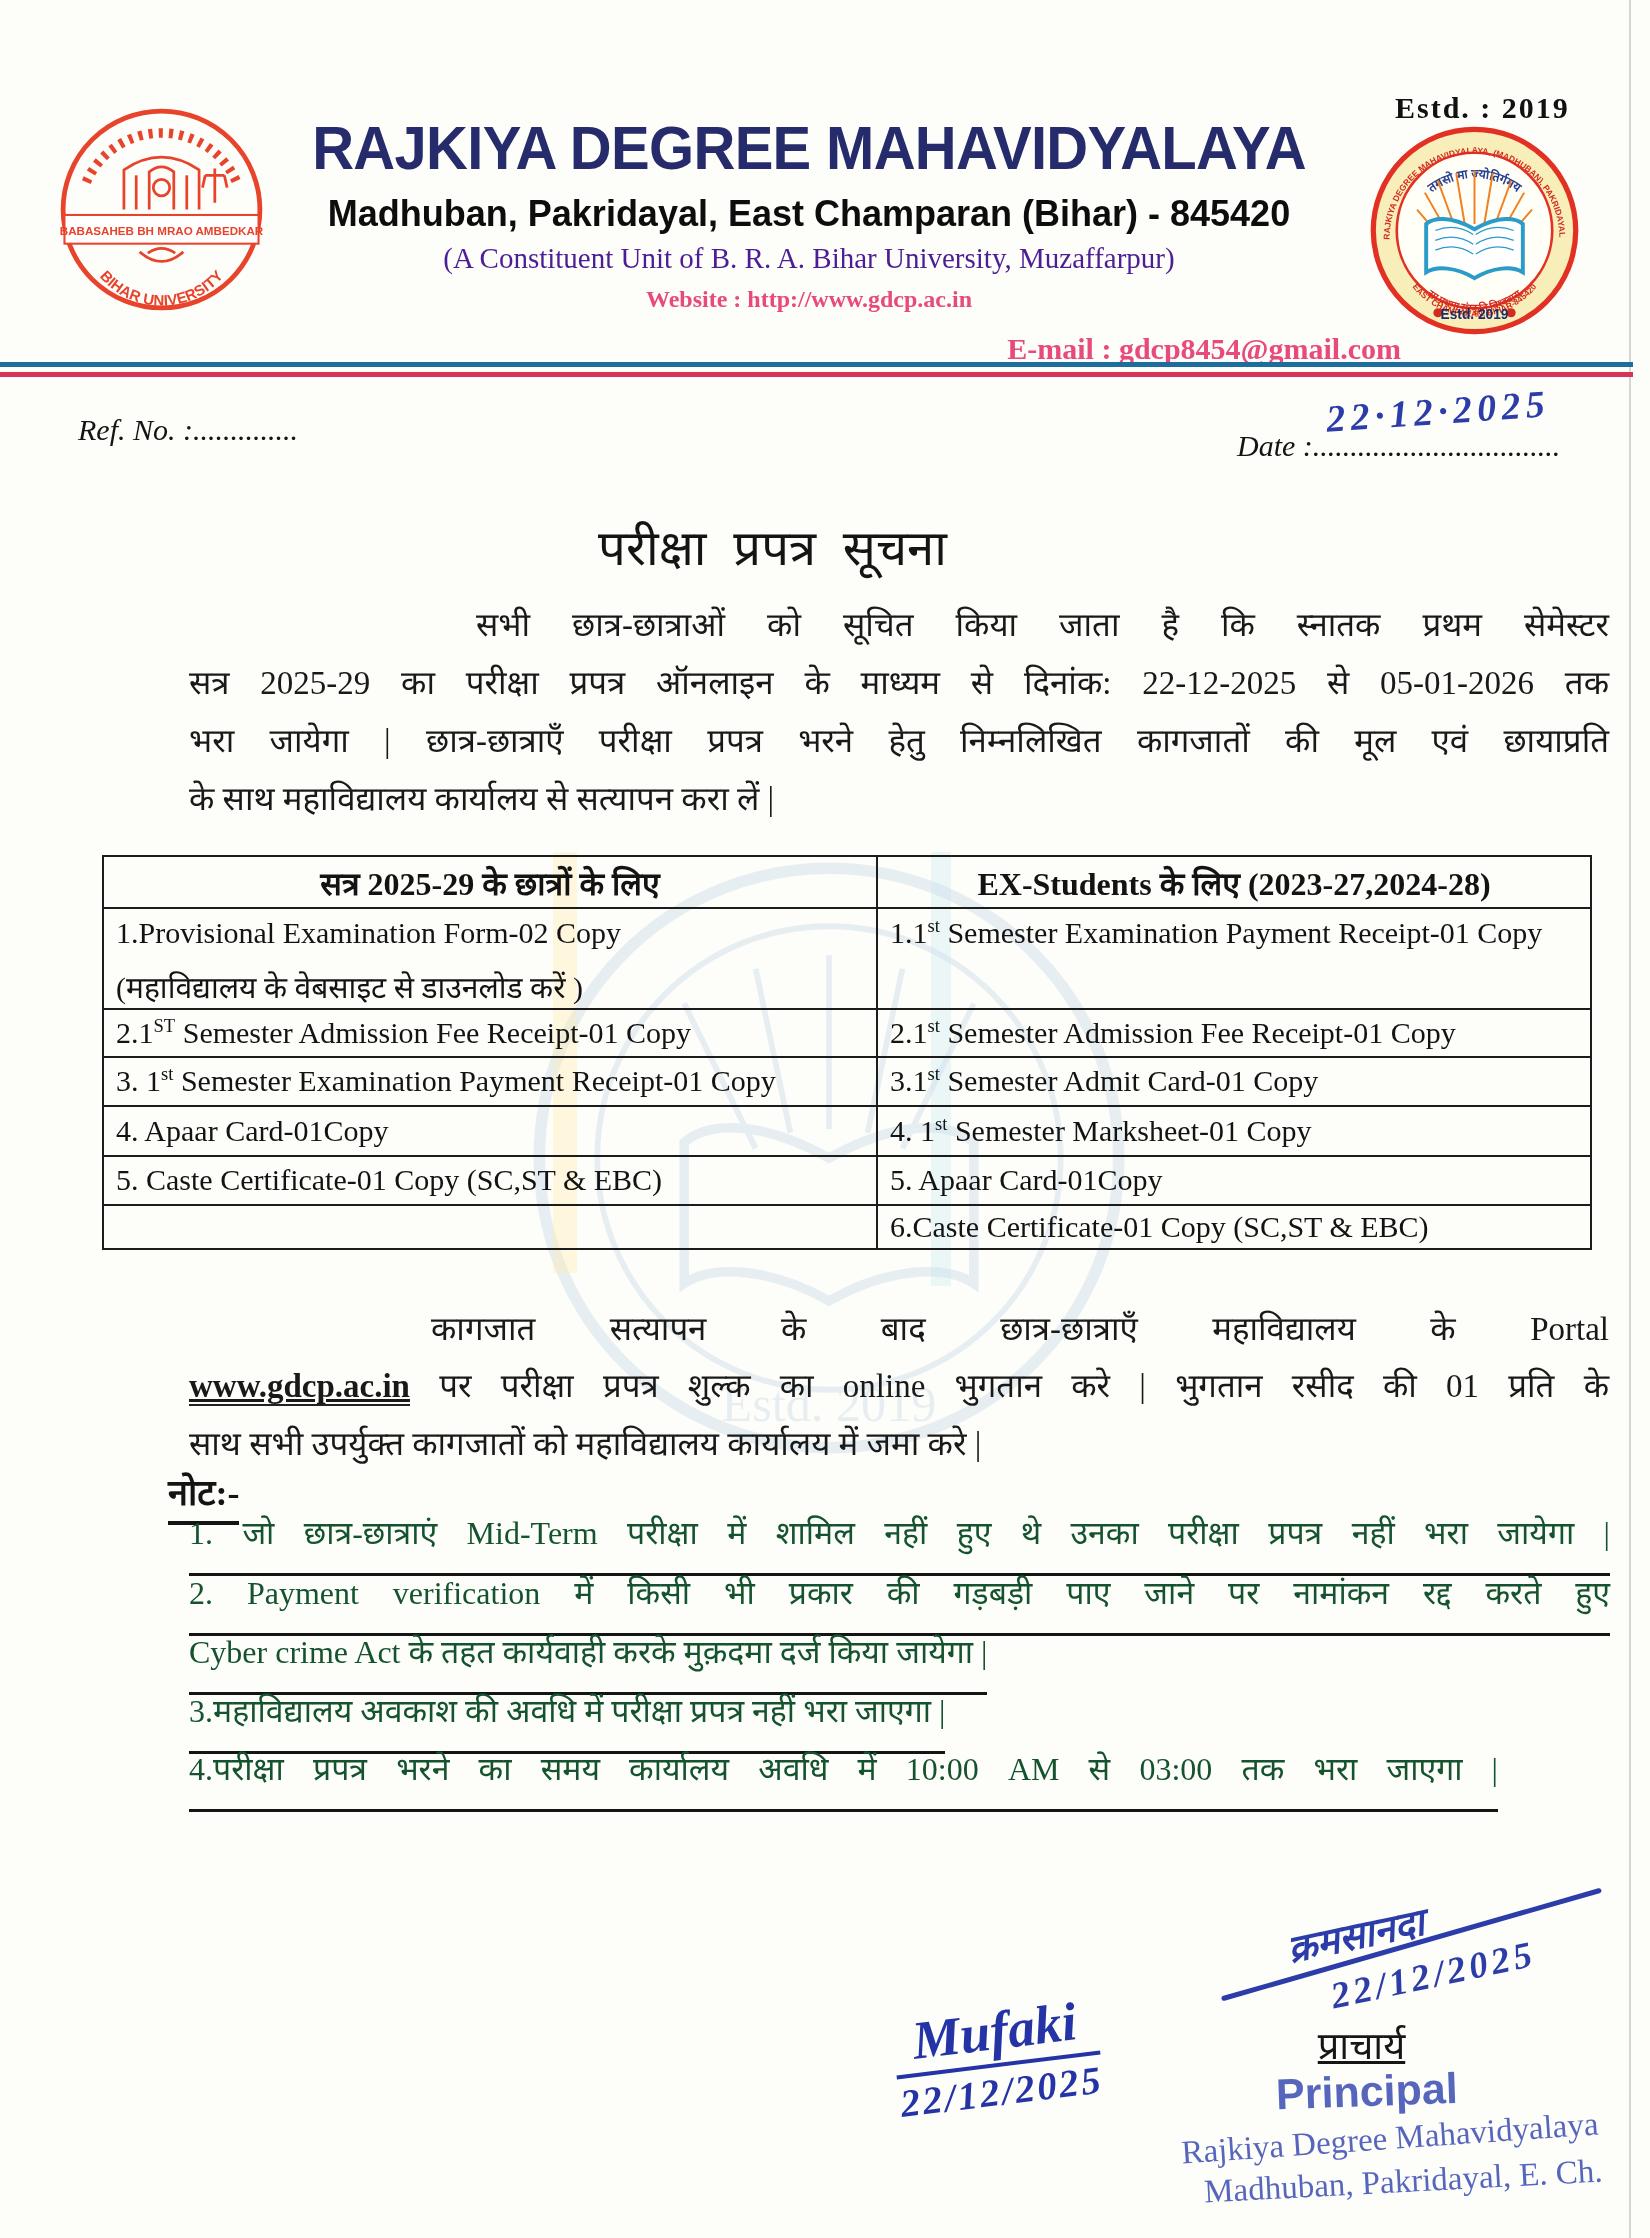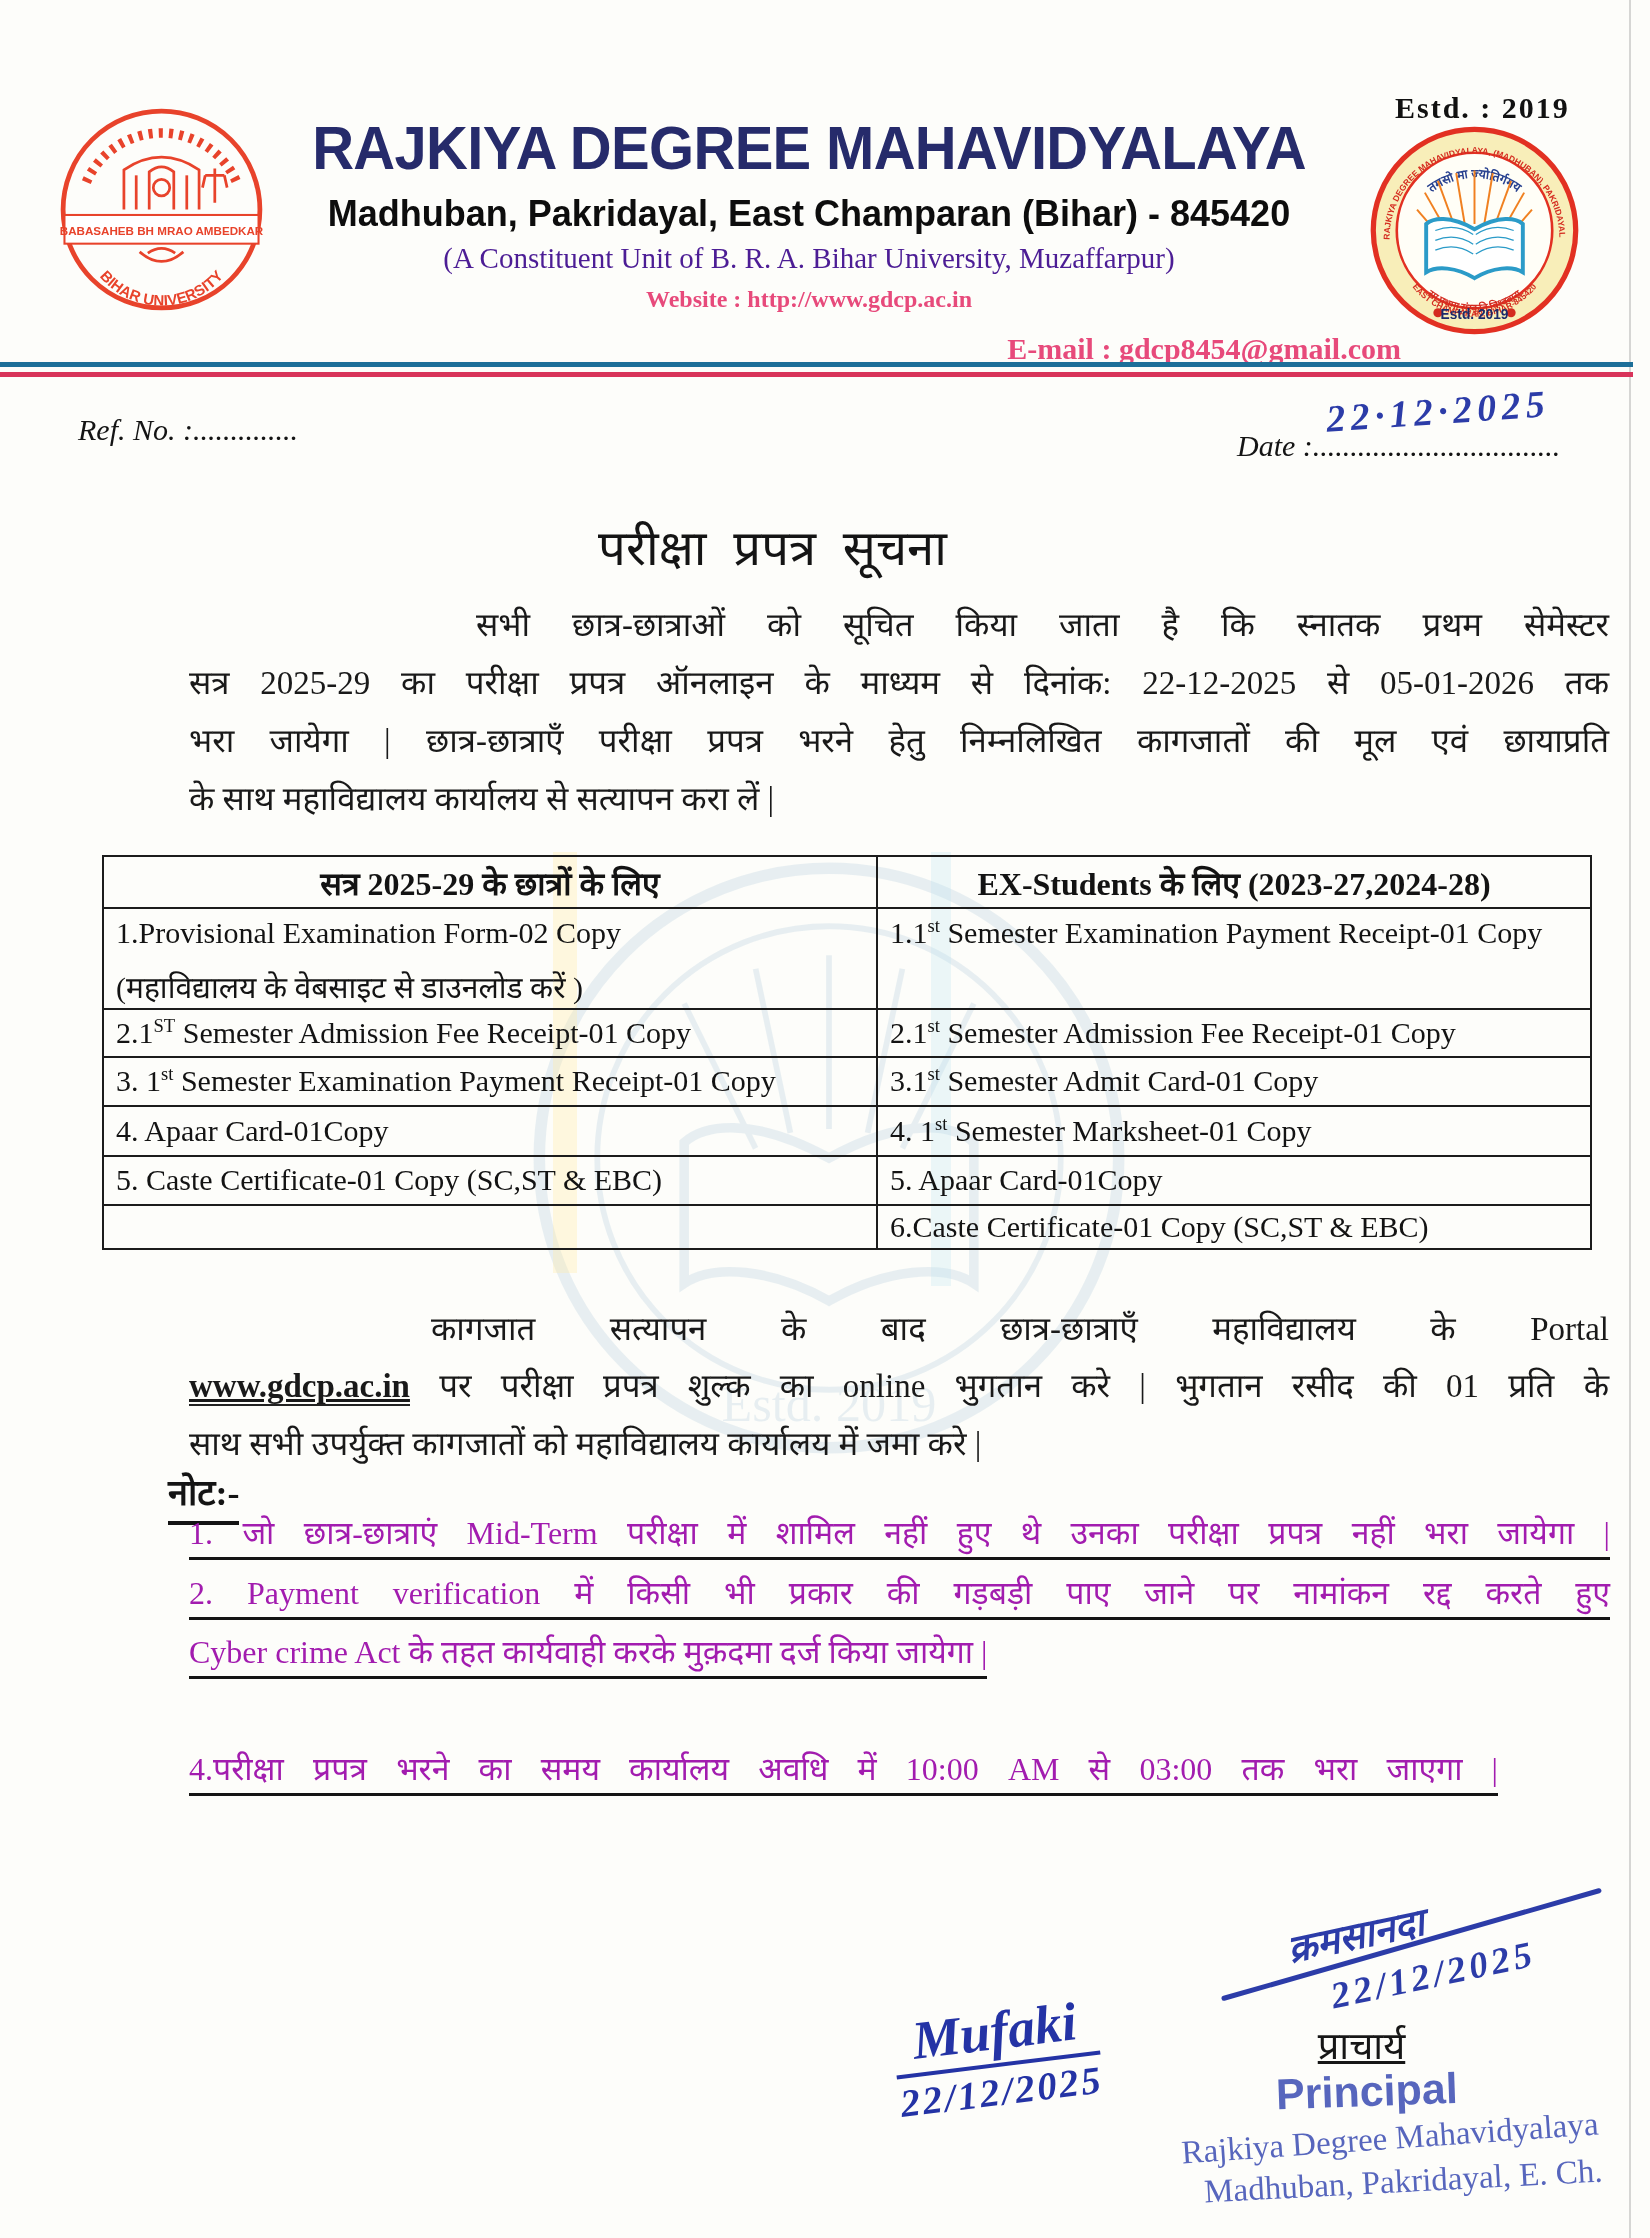--- a/index.html
+++ b/index.html
@@ -45,21 +45,21 @@
   .row1 .sub{margin-top:16px;}
   .h70{height:46px;} .h72{height:47px;} .h73{height:48px;} .h64{height:42px;}
   .sup{font-size:.62em;vertical-align:super;line-height:0;}
   
   .p2l1{left:431px;top:1305px;width:1178px;}
   .p2l2{left:189px;top:1362px;width:1420px;}
   .p2l3{left:189px;top:1420px;width:1420px;}
   .link{font-weight:bold;border-bottom:2.6px solid #222;text-decoration:underline;}
   .note-label{left:168px;top:1467px;font-size:36px;font-weight:bold;color:#141414;
      border-bottom:4px solid #141414;padding-bottom:5.3px;}
-  .note{font-size:32px;color:#a21caf;border-bottom:3.3px solid #141414;padding-bottom:4px;}
+  .note{font-size:32px;color:#14532d;border-bottom:3.3px solid #141414;padding-bottom:20px;}
   .n1{left:189px;top:1510px;width:1421px;}
   .n2a{left:189px;top:1570px;width:1421px;}
   .n2b{left:189px;top:1629px;}
   .n3{left:189px;top:1688px;}
   .n4{left:189px;top:1746px;width:1309px;}
   
   .office-sign{left:895px;top:2000px;transform:rotate(-7deg);color:#2433a5;text-align:center;}
   .office-sign .scrawl{font-size:54px;font-style:italic;font-weight:bold;
      border-bottom:4.6px solid #2433a5;padding:0 20px 1.3px 20px;}
   .office-sign .sdate{font-size:39px;font-style:italic;font-weight:bold;letter-spacing:2.6px;margin-top:1.3px;}
@@ -252,20 +252,21 @@
   <div class="abs pline pjust p2l1">कागजात सत्यापन के बाद छात्र-छात्राएँ महाविद्यालय के Portal</div>
   <div class="abs pline pjust p2l2">
     <span class="link">www.gdcp.ac.in</span><span> पर परीक्षा प्रपत्र शुल्क का online भुगतान करे | भुगतान रसीद की 01 प्रति के</span>
   </div>
   <div class="abs pline p2l3">साथ सभी उपर्युक्त कागजातों को महाविद्यालय कार्यालय में जमा करे |</div>
 
   <div class="abs note-label">नोट:-</div>
   <div class="abs note pjust n1">1. जो छात्र-छात्राएं Mid-Term परीक्षा में शामिल नहीं हुए थे उनका परीक्षा प्रपत्र नहीं भरा जायेगा |</div>
   <div class="abs note pjust n2a">2. Payment verification में किसी भी प्रकार की गड़बड़ी पाए जाने पर नामांकन रद्द करते हुए</div>
   <div class="abs note n2b">Cyber crime Act के तहत कार्यवाही करके मुक़दमा दर्ज किया जायेगा |</div>
+  <div class="abs note n3">3.महाविद्यालय अवकाश की अवधि में परीक्षा प्रपत्र नहीं भरा जाएगा |</div>
   <div class="abs note pjust n4">4.परीक्षा प्रपत्र भरने का समय कार्यालय अवधि में 10:00 AM से 03:00 तक भरा जाएगा |</div>
 
   <div class="abs office-sign">
     <div class="scrawl">Mufaki</div>
     <div class="sdate">22/12/2025</div>
   </div>
 
   <div class="abs p-flourish"></div>
   <div class="abs p-scrawl">क्रमसानदा</div>
   <div class="abs p-date">22/12/2025</div>

